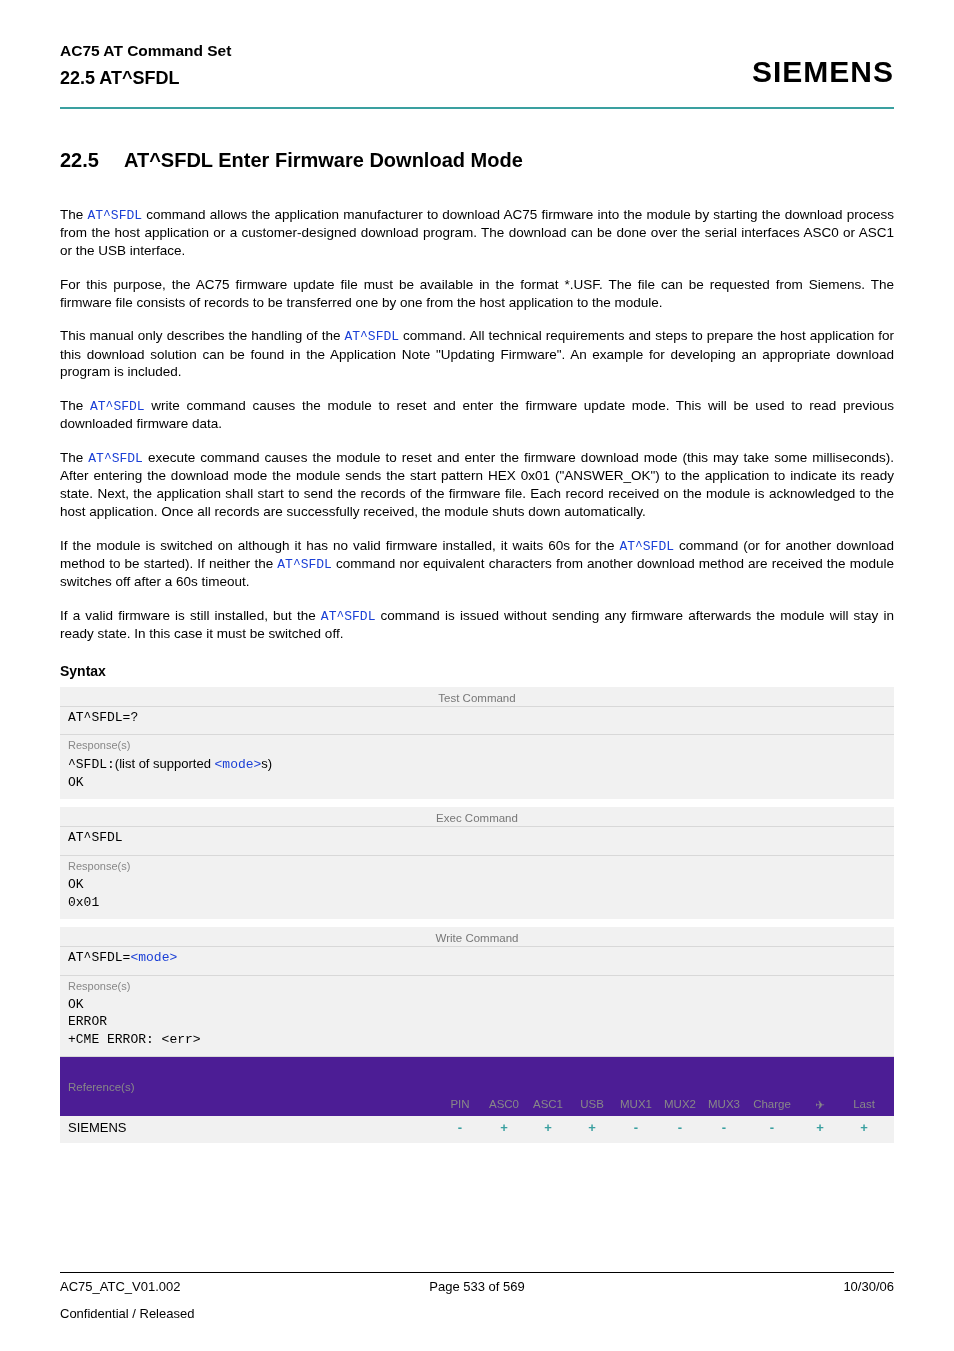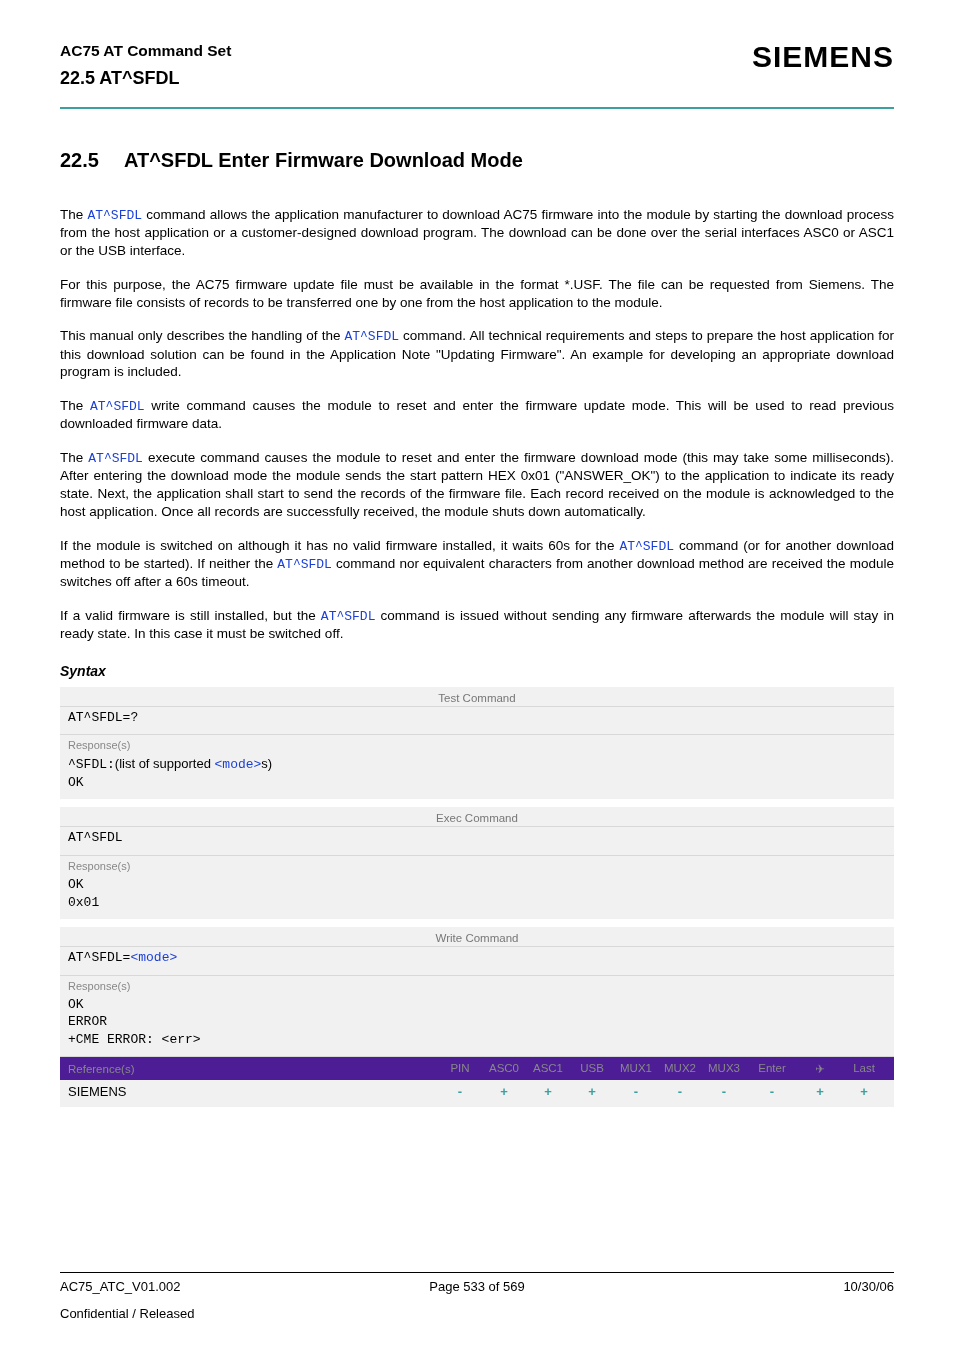--- a/index.html
+++ b/index.html
@@ -14,21 +14,21 @@
   }
   .page {
     padding: 42px 60px 30px 60px;
     min-height: 1351px;
     display: flex;
     flex-direction: column;
   }
   .header {
     display: flex;
     justify-content: space-between;
-    align-items: flex-start;
+    align-items: flex-end;
     padding-bottom: 12px;
   }
   .header-left { }
   .hdr-line1 { font-weight: bold; font-size: 15.5px; }
   .hdr-line2 { font-weight: bold; font-size: 18px; margin-top: 8px; }
   .logo {
     font-family: Arial, sans-serif;
     font-weight: 900;
     font-size: 30px;
     letter-spacing: 1px;
@@ -44,21 +44,20 @@
   .section-title {
     font-size: 20px;
     font-weight: bold;
     margin-bottom: 34px;
   }
   .section-num { display: inline-block; width: 64px; }
   .body-text p { text-align: justify; line-height: 1.32; margin-bottom: 16px; }
   .cmd-link { color: #1a3fd6; font-family: "Courier New", monospace; font-size: 13px; }
   .syntax-heading {
     font-weight: bold;
-    font-style: italic;
     font-size: 14px;
     margin-top: 4px;
     margin-bottom: 8px;
   }
   .syntax-box {
     border: none;
     background: #f1f1f1;
     margin-bottom: 8px;
   }
   .box-hdr {
@@ -86,21 +85,21 @@
   .ref-row {
     display: flex;
     border-top: 1px solid #d8d8d8;
     background: #4c1d95;
     font-size: 11.5px;
     color: #888;
     padding: 5px 8px 4px 8px;
     align-items: center;
   }
   .ref-row .ref-left { flex: 1; }
-  .ref-row .cols { display: flex; gap: 0; }
+  .ref-row .cols { display: flex; gap: 0; margin-top: 36px; }
   .ref-row .col { width: 44px; text-align: center; }
   .ref-row .col.w { width: 52px; }
   .val-row {
     display: flex;
     background: #f1f1f1;
     padding: 4px 8px 8px 8px;
     font-size: 13px;
     align-items: center;
     color: #3aa0a0;
   }
@@ -192,21 +191,21 @@
     <div class="ref-row">
       <div class="ref-left">Reference(s)</div>
       <div class="cols">
         <div class="col">PIN</div>
         <div class="col">ASC0</div>
         <div class="col">ASC1</div>
         <div class="col">USB</div>
         <div class="col">MUX1</div>
         <div class="col">MUX2</div>
         <div class="col">MUX3</div>
-        <div class="col w">Enter</div>
+        <div class="col w">Charge</div>
         <div class="col">✈</div>
         <div class="col">Last</div>
       </div>
     </div>
     <div class="val-row">
       <div class="ref-left">SIEMENS</div>
       <div class="cols">
         <div class="col">-</div>
         <div class="col">+</div>
         <div class="col">+</div>

